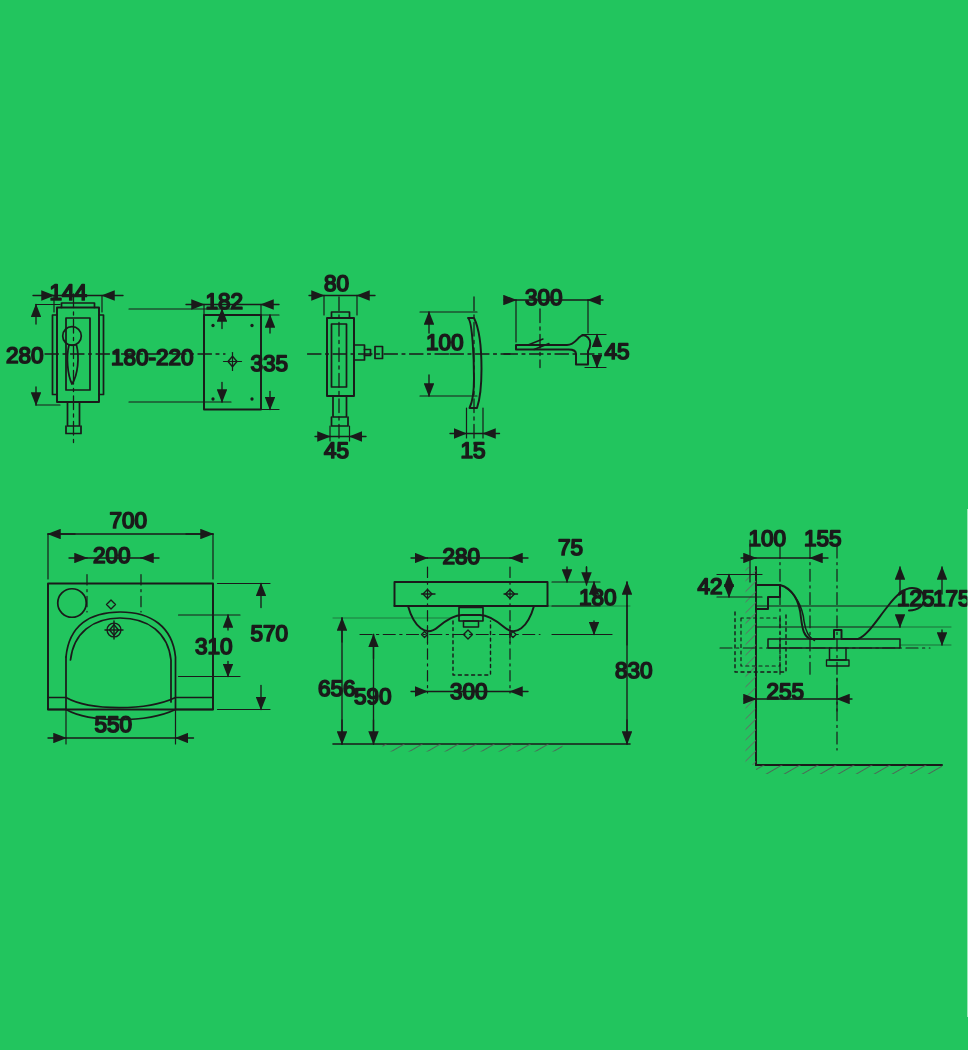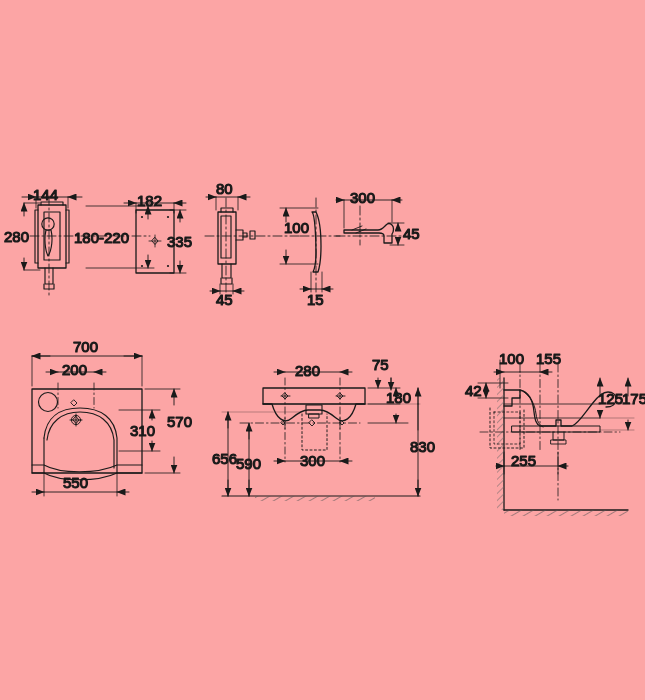--- a/index.html
+++ b/index.html
@@ -1,17 +1,17 @@
 <!DOCTYPE html>
 <html><head>
 <meta charset="utf-8">
 <style>
   html,body{margin:0;padding:0;background:#ffffff;}
   body{width:645px;height:700px;font-family:"Liberation Sans",sans-serif;overflow:hidden;}
-  #sheet{position:relative;width:645px;height:700px;background:#fca5a5;}
+  #sheet{position:relative;width:645px;height:700px;background:#22c55e;}
   svg{display:block;}
   .dimtext{font-family:"Liberation Sans",sans-serif;fill:#1a1a1a;font-size:15px;}
 </style>
 </head>
 <body>
 
 <div id="sheet">
 <svg width="645" height="700" viewBox="0 0 645 700" xmlns="http://www.w3.org/2000/svg">
   <defs>
     <marker id="ar" markerWidth="9" markerHeight="7" refX="8.5" refY="3.5" orient="auto" markerUnits="userSpaceOnUse">

